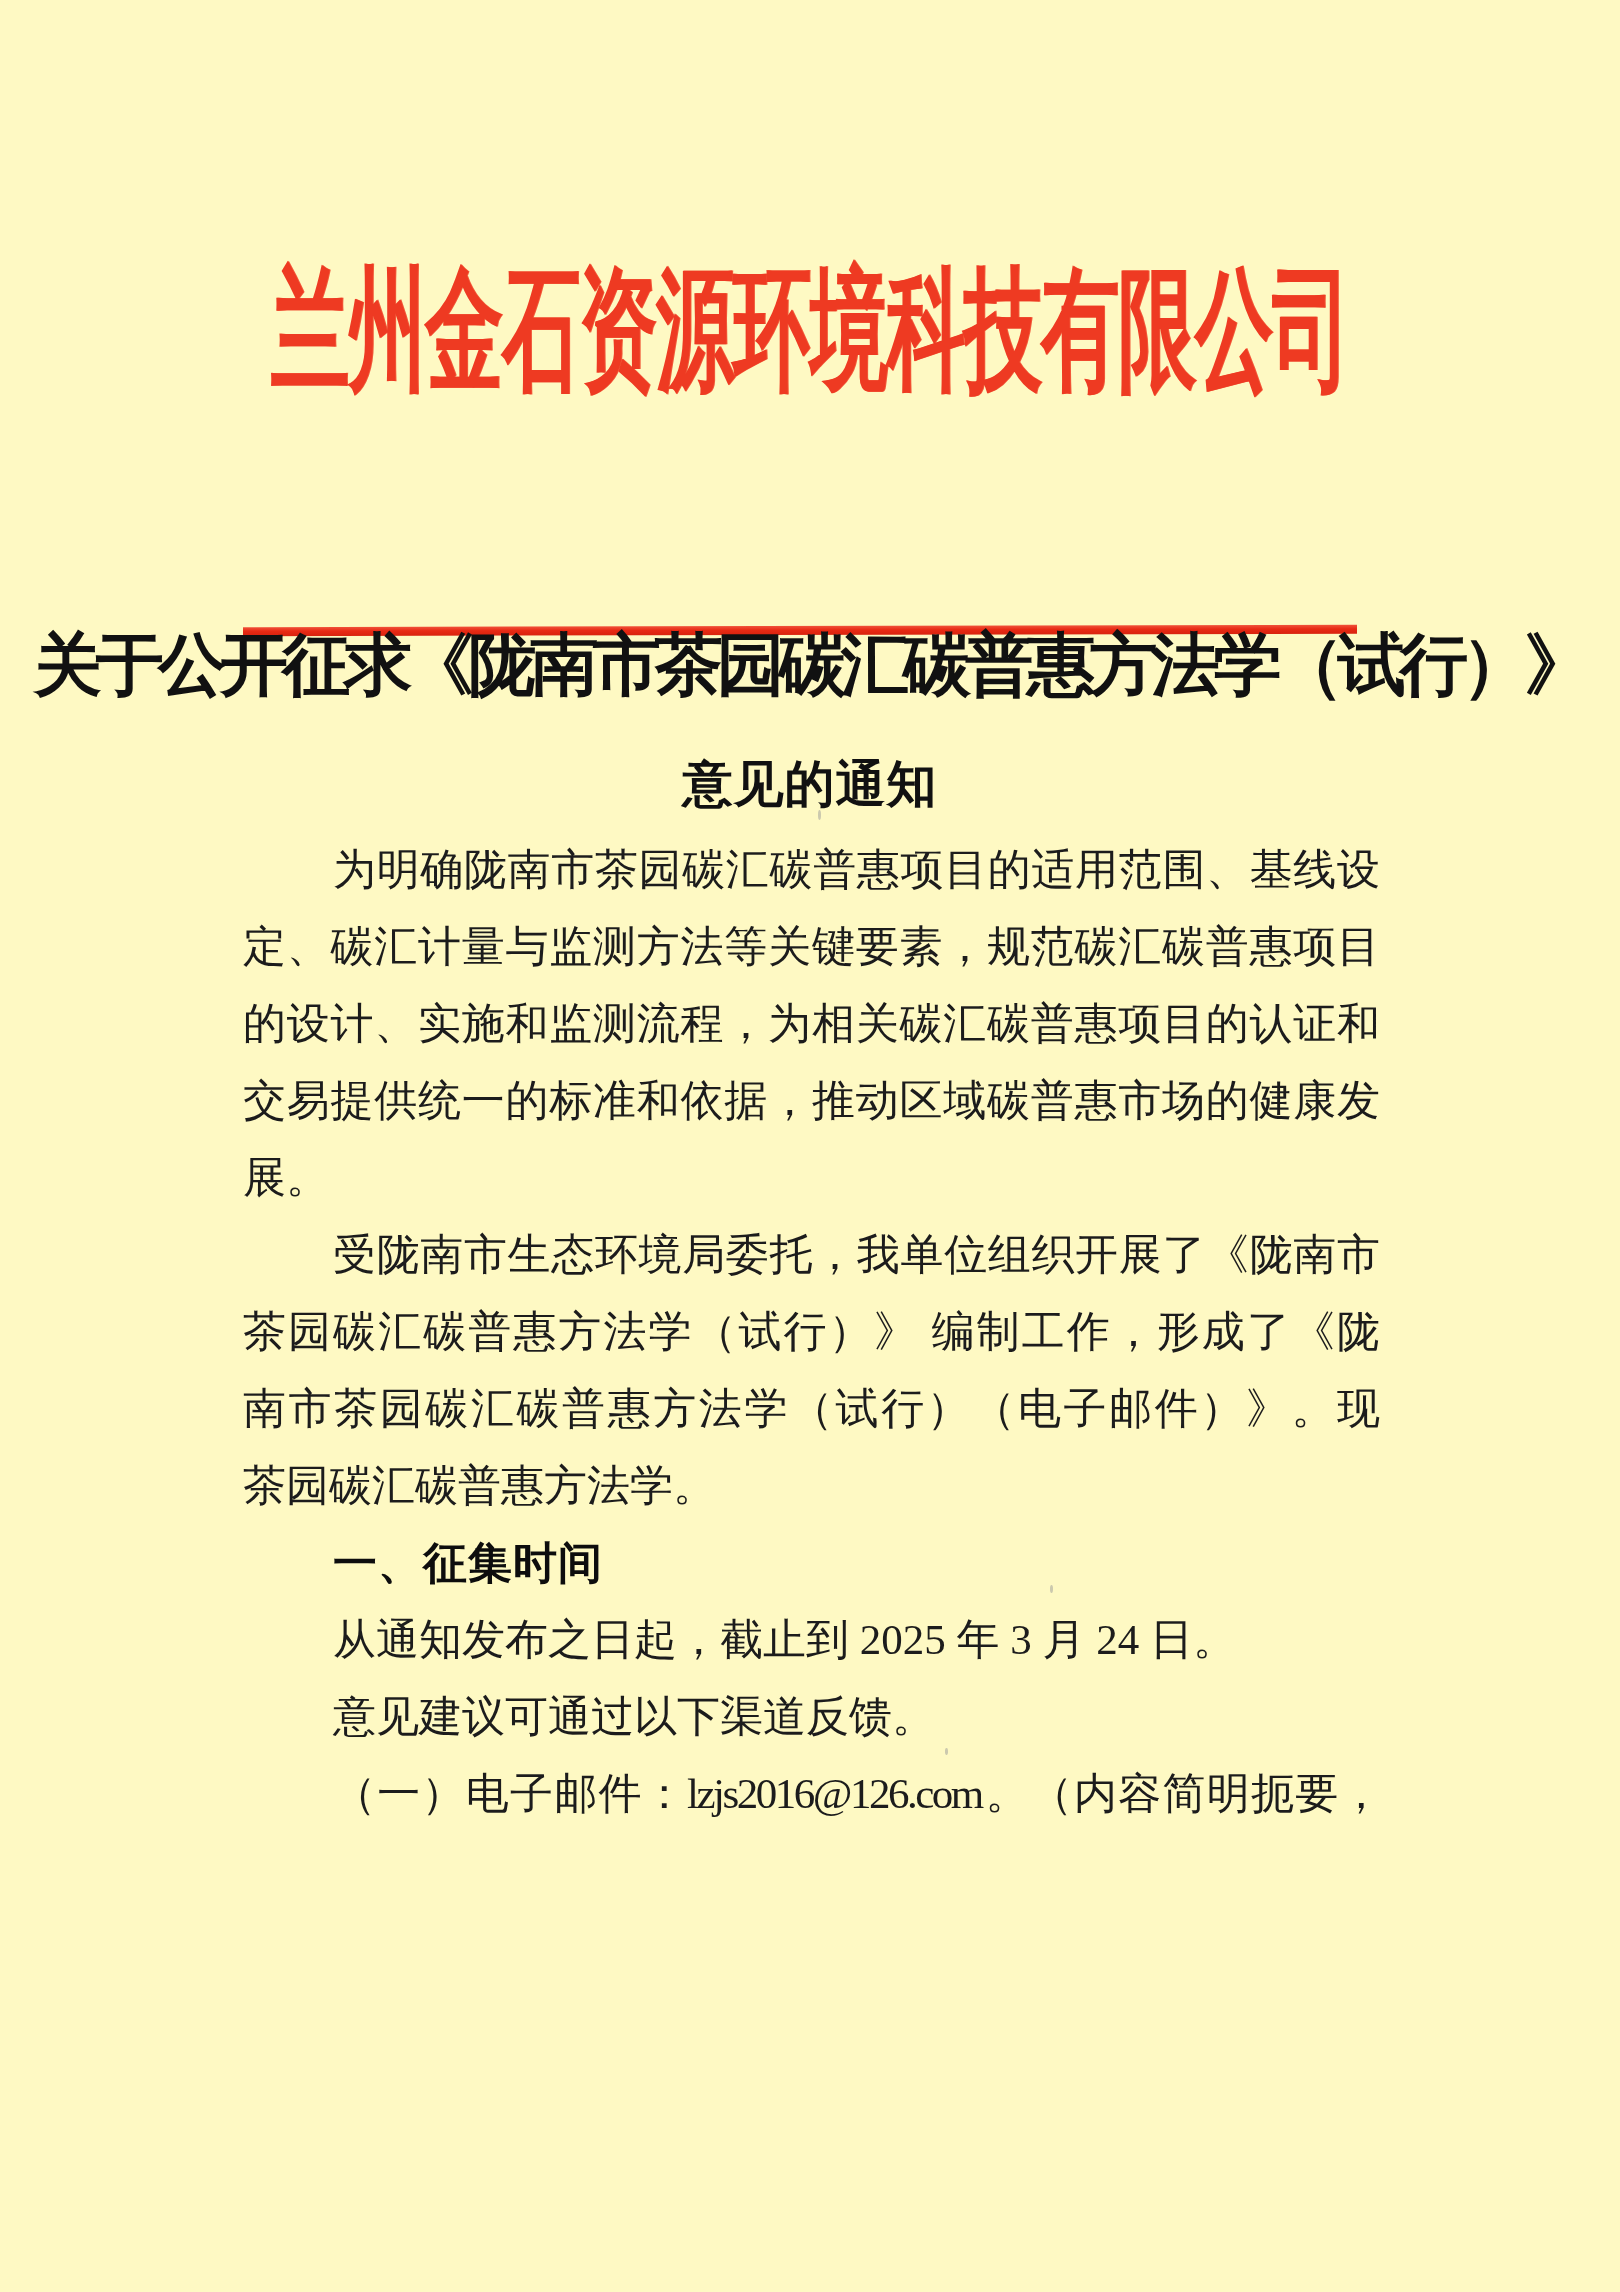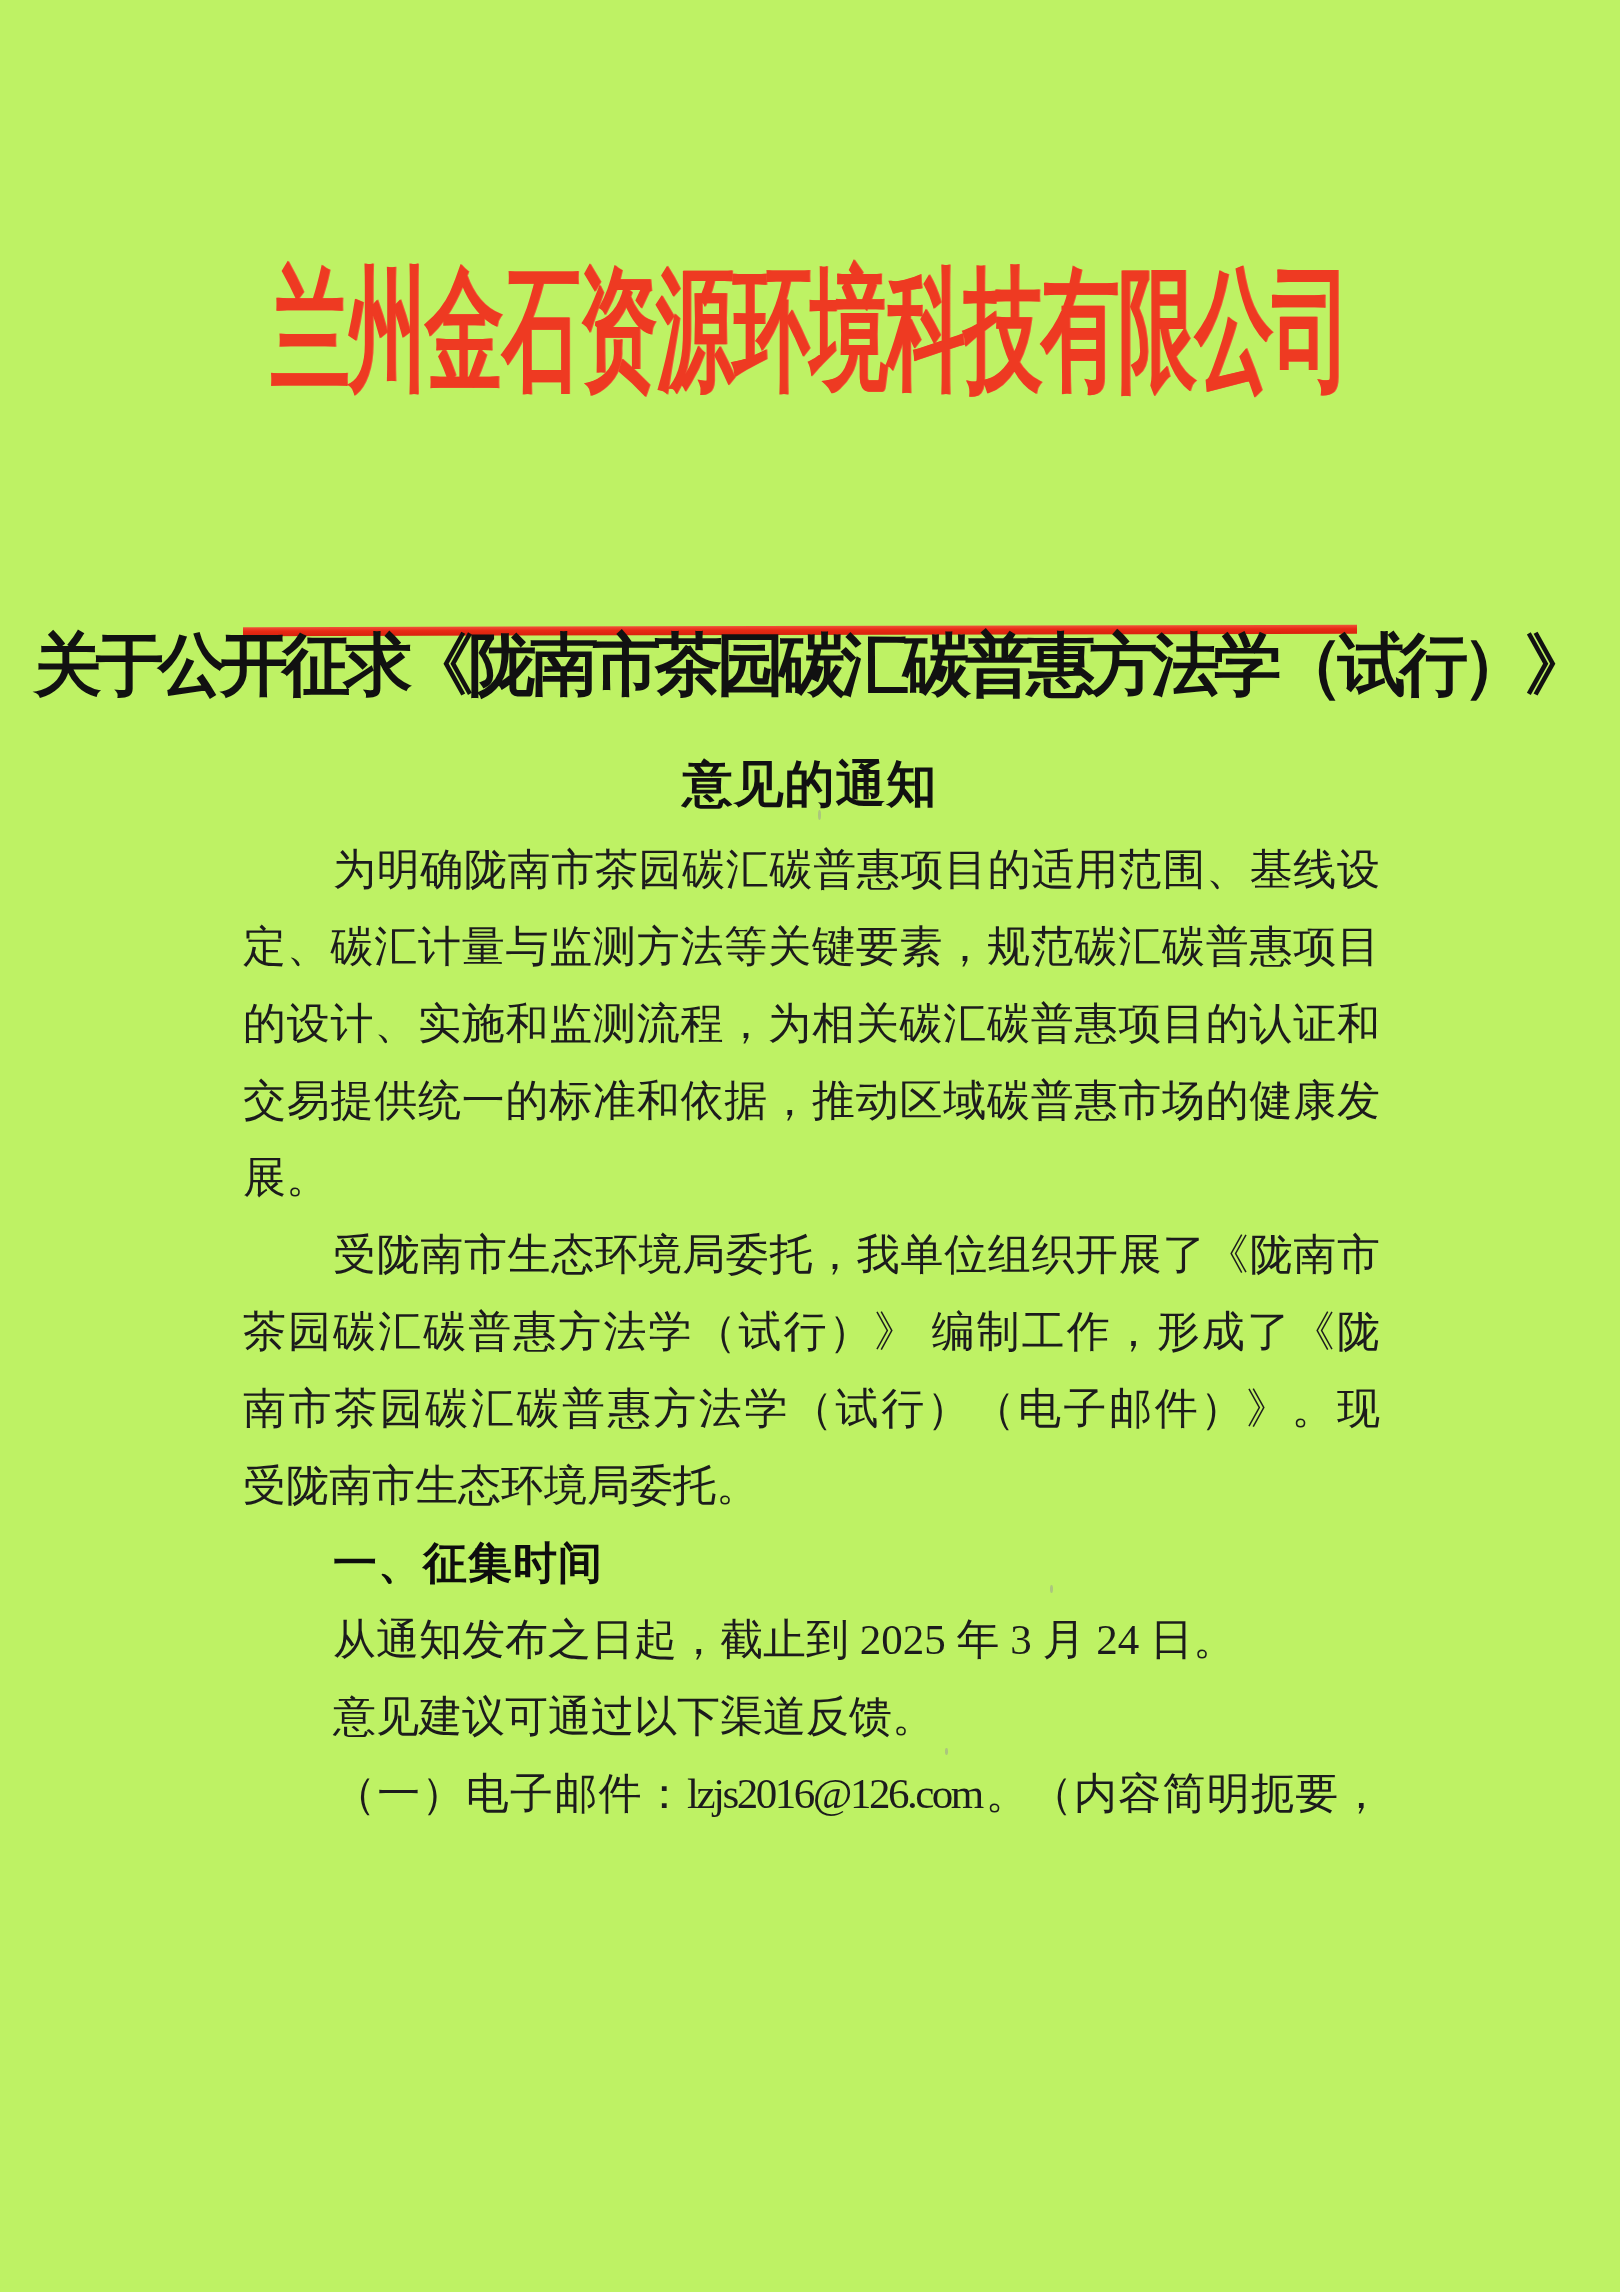--- a/index.html
+++ b/index.html
@@ -1,20 +1,20 @@
 <!DOCTYPE html>
 <html lang="zh"><head>
 <meta charset="utf-8">
 <style>
   html,body{margin:0;padding:0;background:#e9e9e9;}
   .page{
     position:relative;
     width:1620px;height:2293px;
     margin:0 auto;
-    background:#bef264;
+    background:#fef9c3;
     overflow:hidden;
     font-family:"Liberation Serif","DejaVu Serif",serif;
     color:#1c1c1c;
   }
   
   .lh-wrap{
     position:absolute;left:0;top:247px;width:1620px;height:182px;
     text-align:center;line-height:182px;white-space:nowrap;
   }
   .letterhead{
@@ -78,21 +78,21 @@
 
   <div class="body">
     <div class="bl ind fill">为明确陇南市茶园碳汇碳普惠项目的适用范围、基线设</div>
     <div class="bl fill">定、碳汇计量与监测方法等关键要素，规范碳汇碳普惠项目</div>
     <div class="bl fill">的设计、实施和监测流程，为相关碳汇碳普惠项目的认证和</div>
     <div class="bl fill">交易提供统一的标准和依据，推动区域碳普惠市场的健康发</div>
     <div class="bl">展。</div>
     <div class="bl ind fill">受陇南市生态环境局委托，我单位组织开展了《陇南市</div>
     <div class="bl fill">茶园碳汇碳普惠方法学（试行）》 编制工作，形成了《陇</div>
     <div class="bl fill">南市茶园碳汇碳普惠方法学（试行）（电子邮件）》。现</div>
-    <div class="bl">受陇南市生态环境局委托。</div>
+    <div class="bl">茶园碳汇碳普惠方法学。</div>
     <div class="bl h ind">一、征集时间</div>
     <div class="bl ind">从通知发布之日起，截止到 2025 年 3 月 24 日。</div>
     <div class="bl ind">意见建议可通过以下渠道反馈。</div>
     <div class="bl ind fill tight">（一）电子邮件：lzjs2016@126.com。（内容简明扼要，</div>
   </div>
 
   <div class="speck s1"></div>
   <div class="speck s2"></div>
   <div class="speck s3"></div>
 

